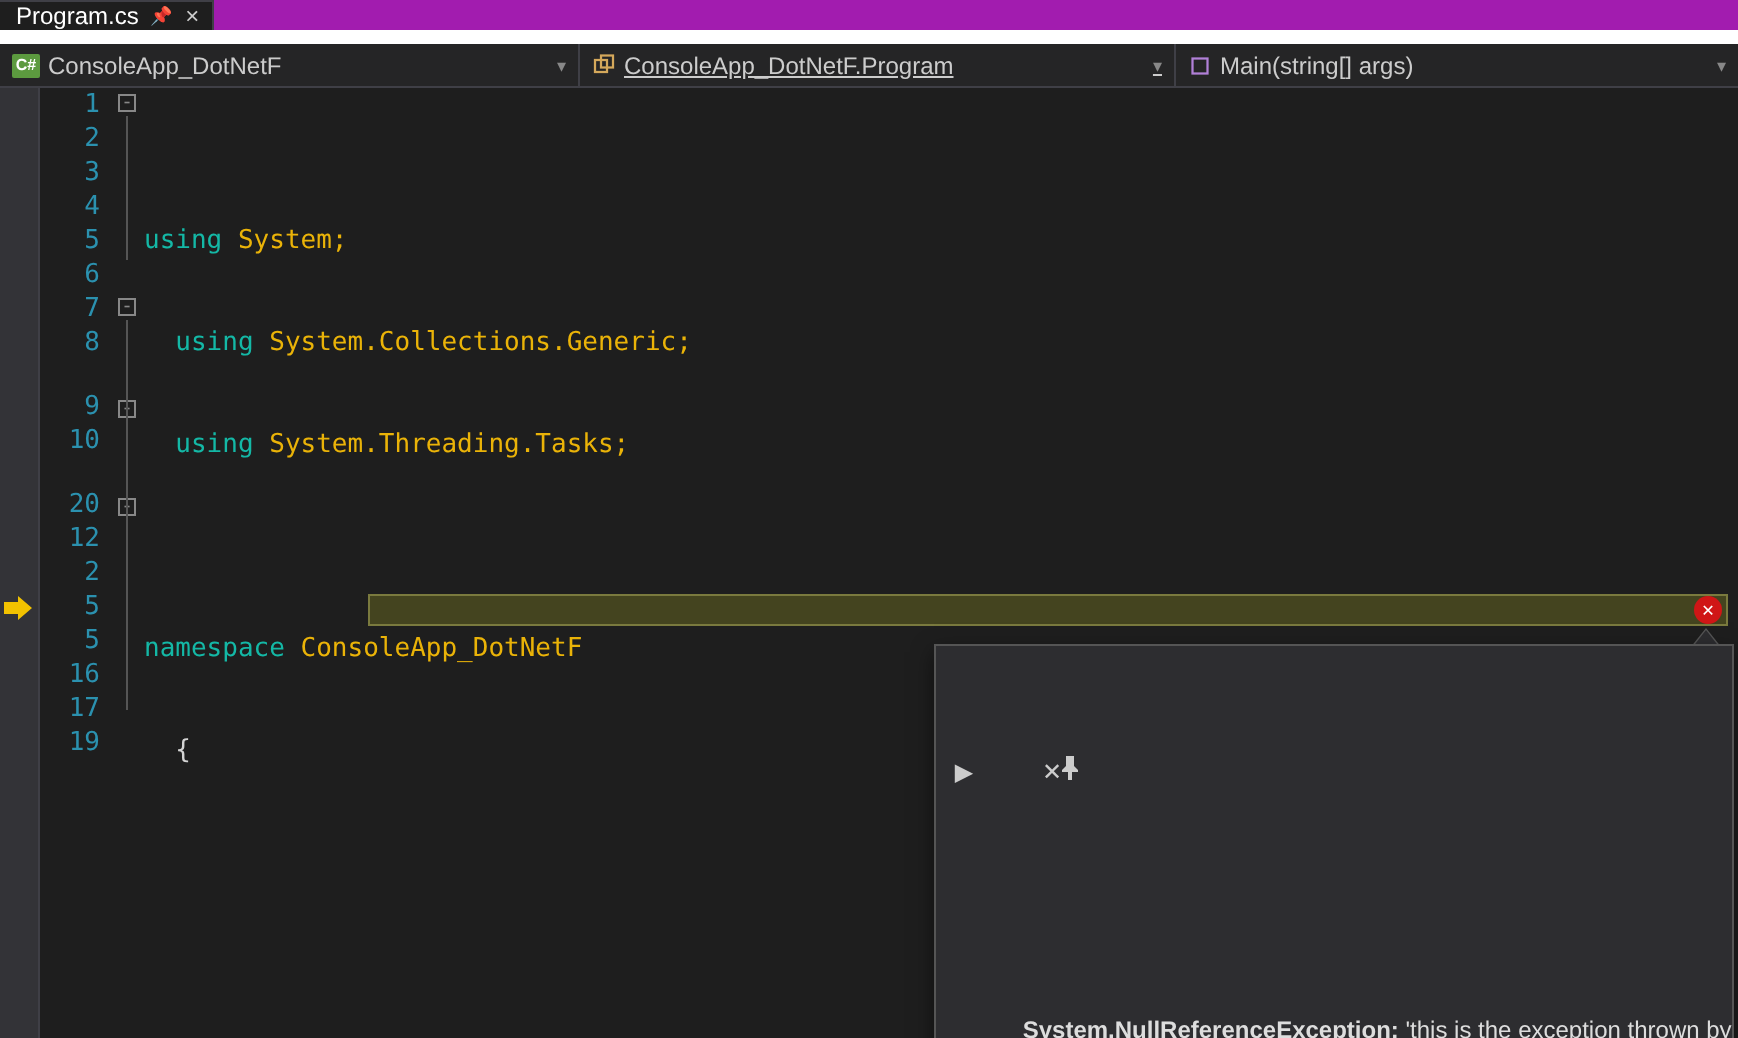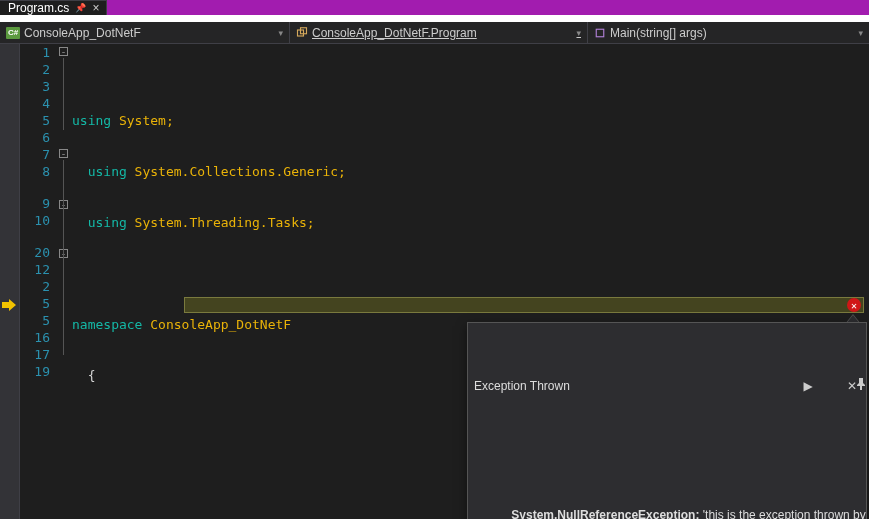--- a/index.html
+++ b/index.html
@@ -267,21 +267,20 @@
     
     
     
 
     <div class="err-stop" style="left:775px; top:254px;">✕</div>
     <div class="pointer" style="left:773px; top:270px;"></div>
 
     
     <div class="excpop" style="left:395px; top:278px; width:400px;">
       <div class="head">
-        <span class="title">Exception Thrown</span>
         <span class="btn play-ico">▶</span>
         <span class="btn">
           <svg width="12" height="12" viewBox="0 0 12 12">
               <path d="M4 0 L8 0 L8 5 L10 7 L10 8 L7 8 L7 12 L5 12 L5 8 L2 8 L2 7 L4 5 Z" fill="#ccc"></path>
             </svg>
         </span>
         <span class="btn">✕</span>
       </div>
       <div class="body">
         <div class="msg">

